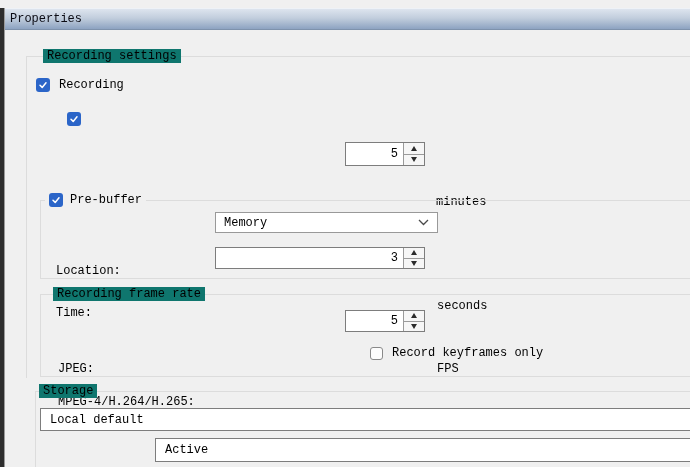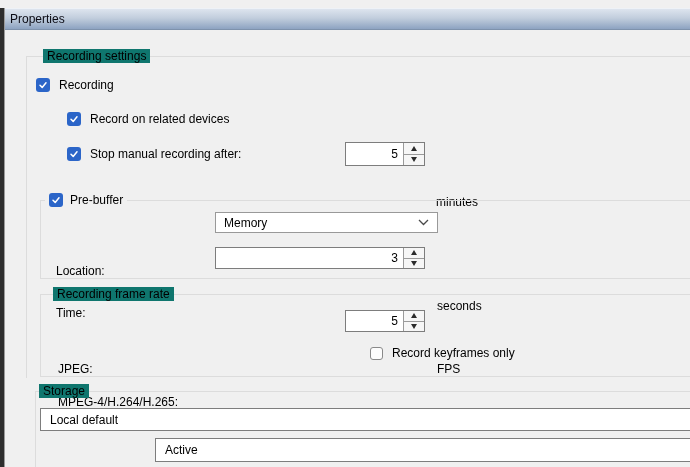--- a/index.html
+++ b/index.html
@@ -1,17 +1,17 @@
 <!DOCTYPE html>
 <html><head>
 <meta charset="utf-8">
 <style>
   html,body{margin:0;padding:0;}
   body{font-family:"Liberation Sans",sans-serif;background:#e6e6e6;}
-  .screen{position:relative;width:690px;height:467px;background:#f0f0f0;overflow:hidden;font-size:12px;color:#000;}
+  .screen{position:relative;width:690px;height:467px;background:#f0f0f0;overflow:hidden;font-size:12px;color:#000;font-family:Liberation Mono, monospace;}
 
   
   .splitter{position:absolute;left:0;top:8px;width:5px;height:459px;background:#2e2e2e;border-right:1px solid #9a9a9a;box-sizing:border-box;}
 
   
   .titlebar{position:absolute;left:5px;top:8px;right:0;height:22px;
     background:linear-gradient(180deg,#dde4ee 0%,#c2cedd 45%,#8da3c1 100%);
     border-top:1px solid #eef2f7;border-bottom:1px solid #7e92ac;
     display:flex;align-items:center;padding-left:5px;box-sizing:border-box;color:#0b0b14;}
 
@@ -65,31 +65,22 @@
     </span>
     <span>Recording</span>
   </div>
 
   <div class="cb-row" style="left:67px;top:112px;">
     <span class="cb">
       <svg width="10" height="10" viewBox="0 0 10 10">
           <path d="M2 5.2 L4.2 7.4 L8 2.8" fill="none" stroke="#fff" stroke-width="1.5" stroke-linecap="round" stroke-linejoin="round"></path>
         </svg>
     </span>
-    <span>Record on related devices</span>
   </div>
 
-  <div class="cb-row" style="left:67px;top:147px;">
-    <span class="cb">
-      <svg width="10" height="10" viewBox="0 0 10 10">
-          <path d="M2 5.2 L4.2 7.4 L8 2.8" fill="none" stroke="#fff" stroke-width="1.5" stroke-linecap="round" stroke-linejoin="round"></path>
-        </svg>
-    </span>
-    <span>Stop manual recording after:</span>
-  </div>
   <div class="spin" style="left:345px;top:142px;width:80px;height:24px;">
     <div class="spin-value">5</div>
     <div class="spin-btns">
       <div class="spin-up">
           <span class="arr-up"></span>
         </div>
       <div class="spin-down">
           <span class="arr-down"></span>
         </div>
     </div>

